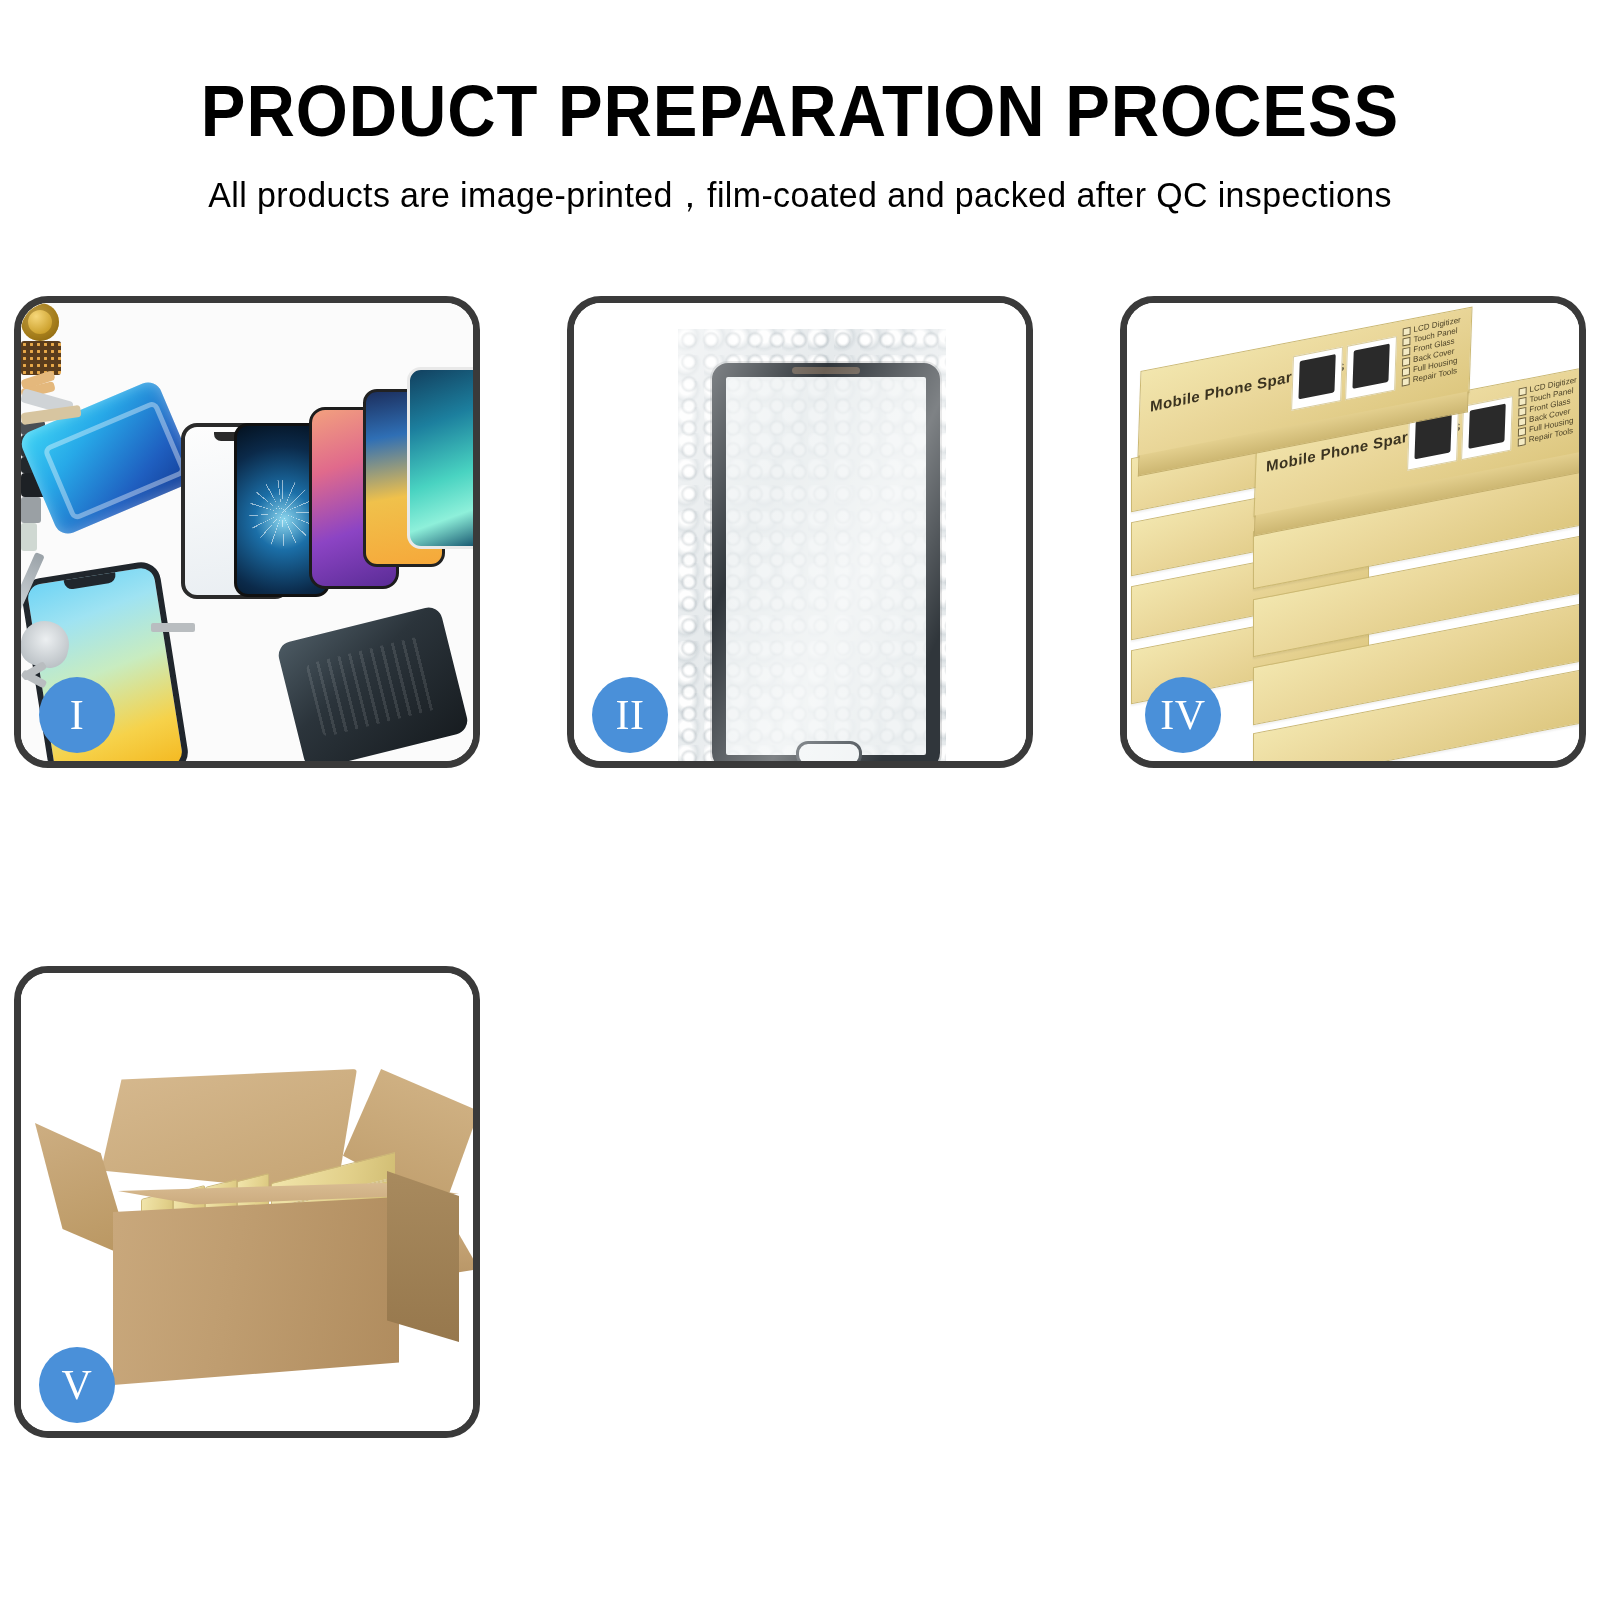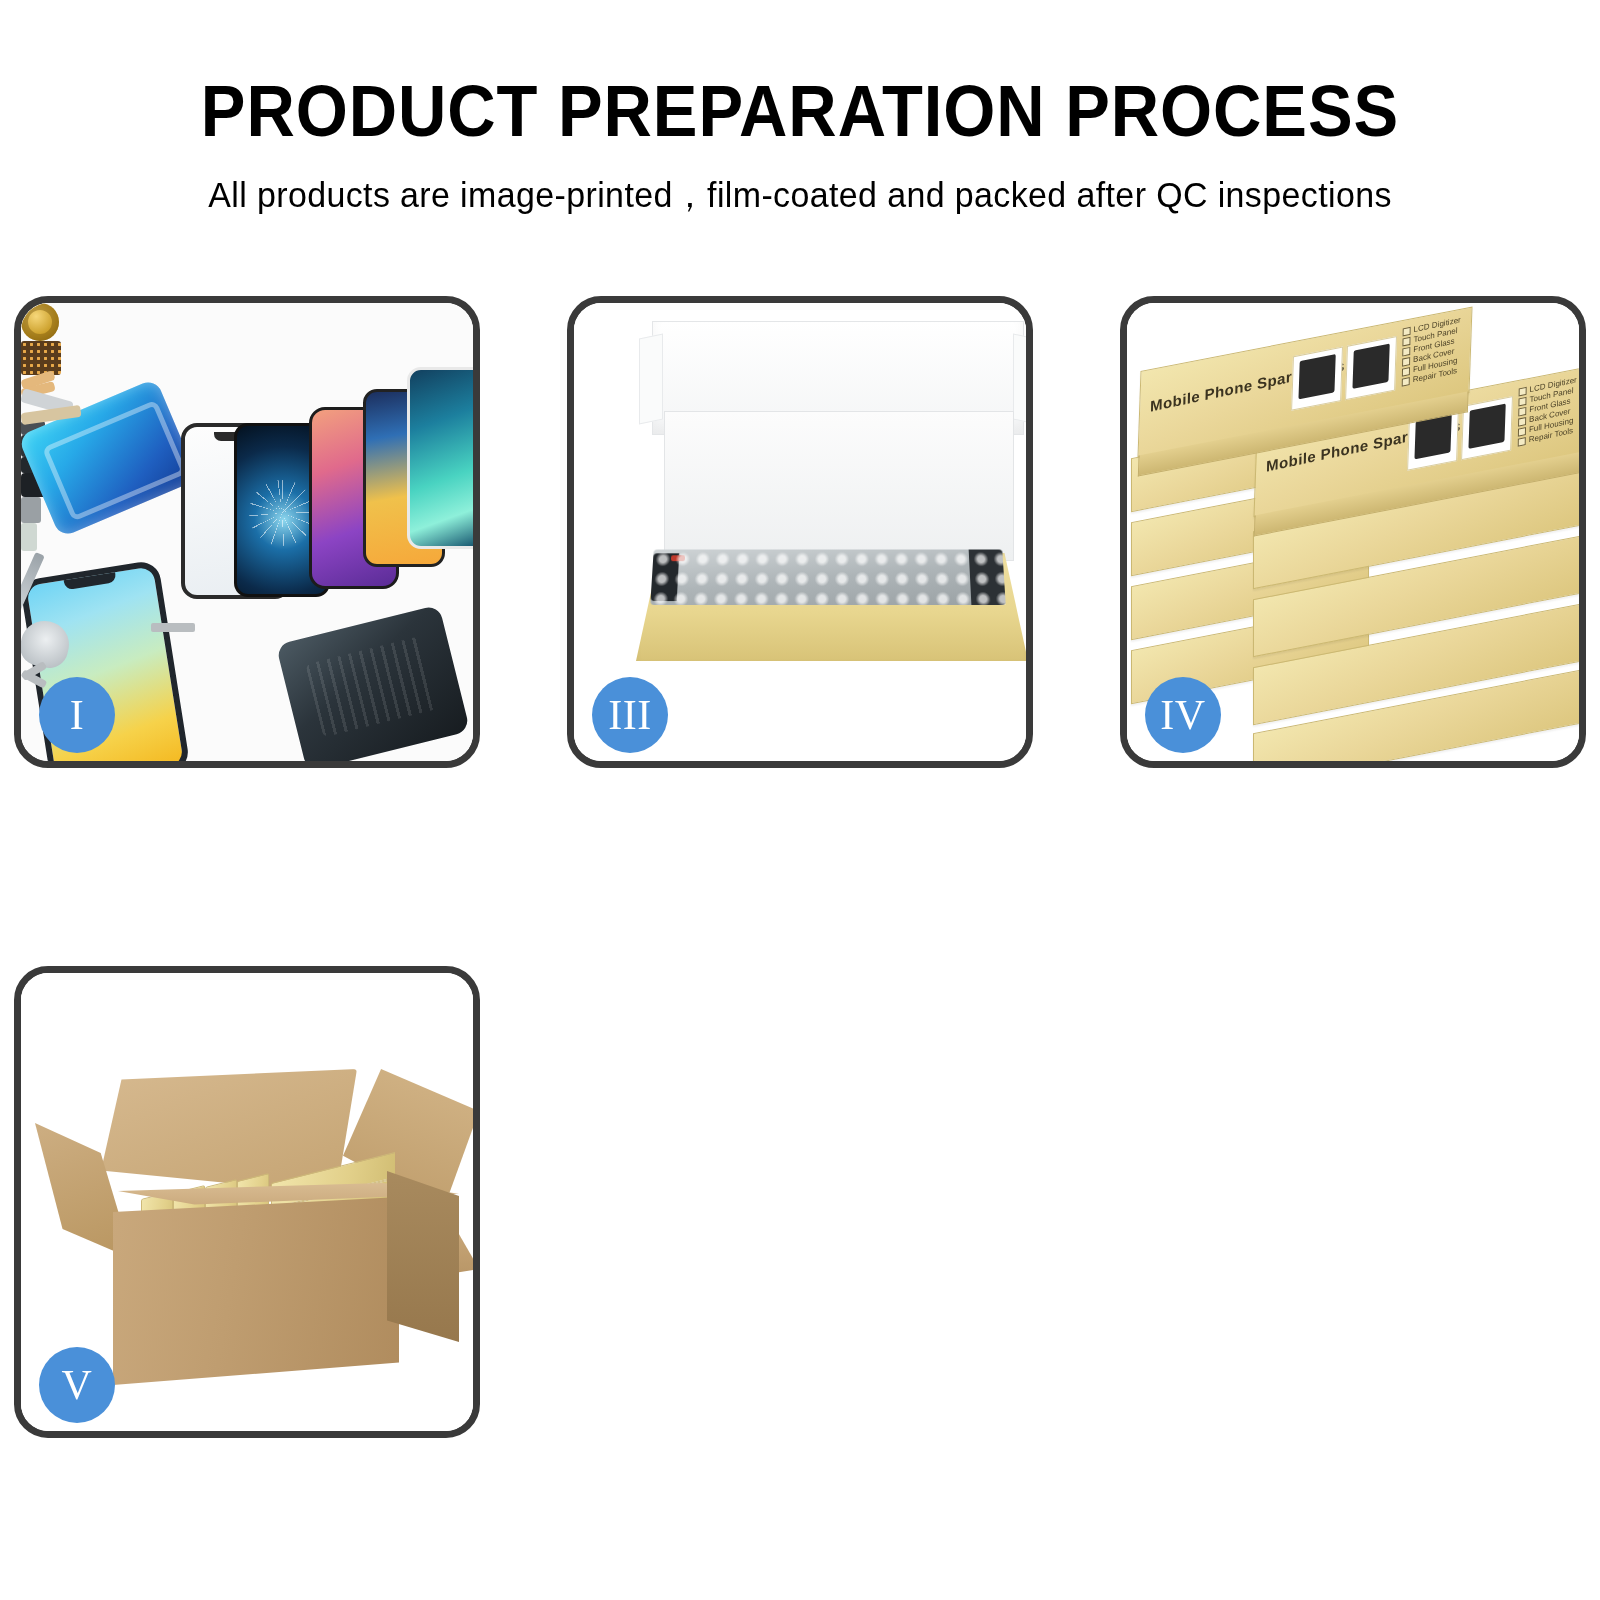--- a/index.html
+++ b/index.html
@@ -465,37 +465,35 @@
         <div class="p1-small6"></div>
         <div class="p1-tool"></div>
         <div class="p1-brush"></div>
         <div class="p1-screw1"></div>
         <div class="p1-screw2"></div>
       </div>
     </div>
     <div class="badge">I</div>
   </div>
 
-
   <div class="panel">
     <div class="panel-inner">
-      <div class="scene3">
-        <div class="b3-lid"></div>
-        <div class="b3-back"></div>
-        <div class="b3-tray"></div>
-        <div class="b3-screen">
-          <div class="b3-screen-left">
-            <div class="b3-red"></div>
+      <div class="scene2">
+        <div class="bubblewrap">
+          <div class="bw-screen">
+            <div class="bw-earpiece"></div>
+            <div class="bw-home"></div>
           </div>
-          <div class="b3-screen-edge"></div>
+          <div class="bw-sheen"></div>
         </div>
       </div>
     </div>
-    <div class="badge">III</div>
+    <div class="badge">II</div>
   </div>
+
 
   <div class="panel">
     <div class="panel-inner">
       <div class="scene4">
 
         <div class="gbox gb-l6"></div>
         <div class="gbox gb-l5"></div>
         <div class="gbox gb-l4"></div>
         <div class="gbox gb-l3"></div>
 

